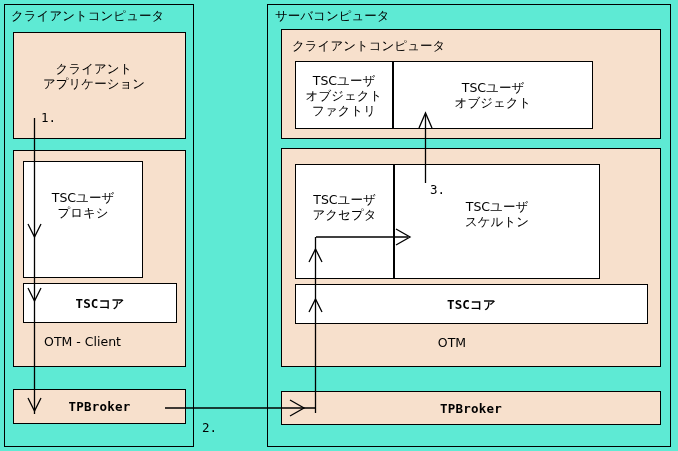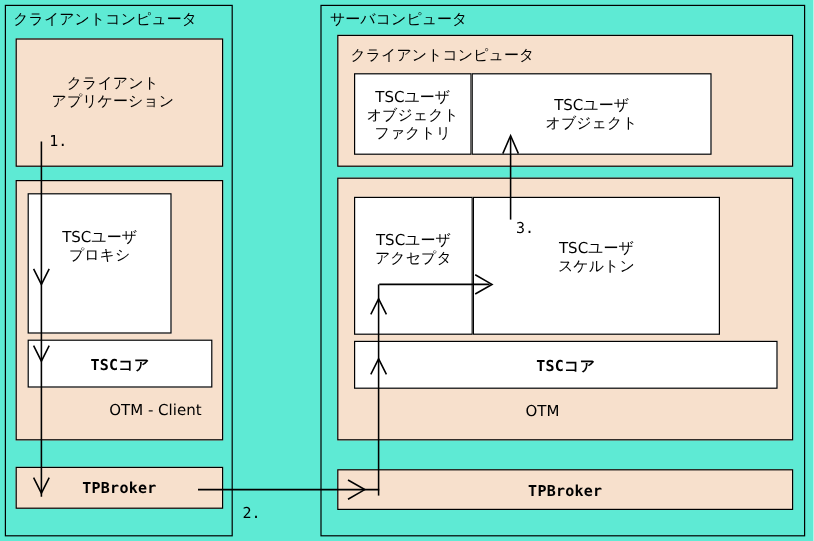--- a/index.html
+++ b/index.html
@@ -78,21 +78,21 @@
 
   <div class="box plain" style="left:4px; top:4px; width:190px; height:443px;"></div>
   <div class="lbl lbl-tl" style="left:11px; top:9px;">クライアントコンピュータ</div>
 
   <div class="box fill" style="left:13px; top:32px; width:173px; height:107px;"></div>
   <div class="centerwrap" style="left:13px; top:52px; width:162px; height:48px;">クライアント
 アプリケーション</div>
   <div class="lbl step" style="left:41px; top:111px;">1.</div>
 
   <div class="box fill" style="left:13px; top:150px; width:173px; height:217px;"></div>
-  <div class="centerwrap" style="left:13px; top:330px; width:139px; height:22px;padding-left:47px;">OTM - Client</div>
+  <div class="centerwrap" style="left:13px; top:330px; width:139px; height:22px;">OTM - Client</div>
 
   <div class="box white" style="left:23px; top:283px; width:154px; height:40px;"></div>
   <div class="centerwrap mono" style="left:23px; top:283px; width:154px; height:40px;">TSCコア</div>
 
   <div class="box white" style="left:23px; top:161px; width:120px; height:117px;"></div>
   <div class="centerwrap" style="left:23px; top:181px; width:120px; height:48px;">TSCユーザ
 プロキシ</div>
 
   <div class="box fill" style="left:13px; top:389px; width:173px; height:35px;"></div>
   <div class="centerwrap mono" style="left:13px; top:389px; width:173px; height:35px;">TPBroker</div>

